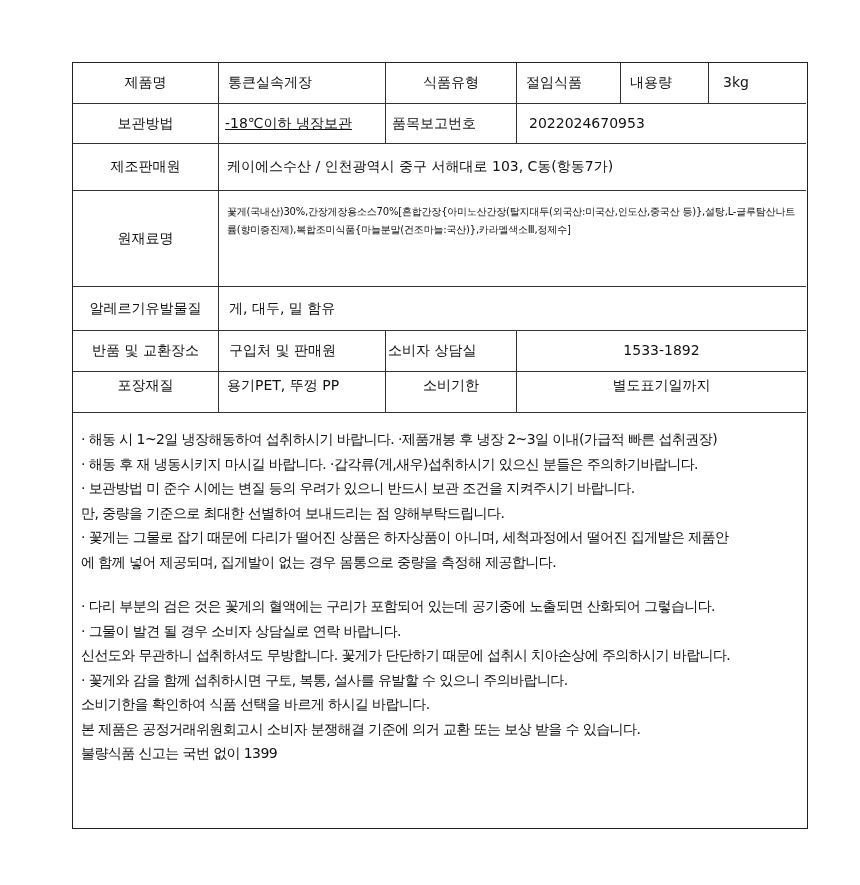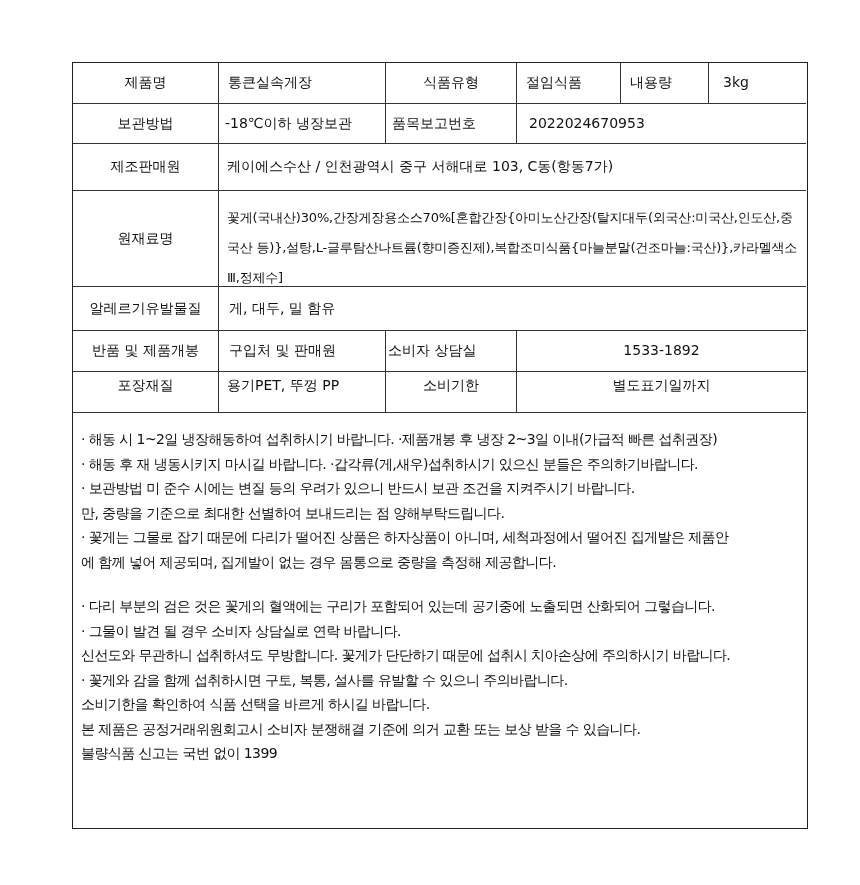--- a/index.html
+++ b/index.html
@@ -7,53 +7,53 @@
          font-family: "DejaVu Sans", sans-serif; color: #111; }
   .sheet { position: absolute; left: 72px; top: 62px; width: 736px; height: 767px;
            border: 1.5px solid #222; box-sizing: border-box; }
   .cell { position: absolute; box-sizing: border-box; border-right: 1.5px solid #333;
           border-bottom: 1.5px solid #333; display: flex; align-items: center;
           font-size: 14px; line-height: 1.25; }
   .c { justify-content: center; text-align: center; }
   .l { justify-content: flex-start; padding-left: 9px; }
   .nr { border-right: none; }
   .ingr { align-items: flex-start; padding-top: 12px; padding-left: 8px; padding-right: 2px;
-          font-size: 13px; line-height: 30px; letter-spacing: -0.2px; }
+          font-size: 10px; line-height: 18px; letter-spacing: -0.2px; }
   .notes { position: absolute; left: 0; top: 350px; width: 733px; padding: 14px 8px 0 8px;
            box-sizing: border-box; font-size: 14px; line-height: 24.5px; letter-spacing: -0.6px; }
   .notes p { margin: 0; }
   .notes .gap { margin-top: 20px; }
 </style>
 </head>
 <body>
 
 <div class="sheet">
 
   <div class="cell c" style="left:0;top:0;width:146px;height:41px;">제품명</div>
   <div class="cell l" style="left:146px;top:0;width:167px;height:41px;">통큰실속게장</div>
   <div class="cell c" style="left:313px;top:0;width:131px;height:41px;">식품유형</div>
   <div class="cell l" style="left:444px;top:0;width:104px;height:41px;">절임식품</div>
   <div class="cell l" style="left:548px;top:0;width:88px;height:41px;">내용량</div>
   <div class="cell l nr" style="left:636px;top:0;width:97px;height:41px;padding-left:14px;">3kg</div>
 
   <div class="cell c" style="left:0;top:41px;width:146px;height:40px;">보관방법</div>
-  <div class="cell l" style="left:146px;top:41px;width:167px;height:40px;padding-left:6px;">-18℃이하 냉장보관</div>
+  <div class="cell l" style="left:146px;top:41px;width:167px;height:40px;padding-left:6px;text-decoration:underline;">-18℃이하 냉장보관</div>
   <div class="cell l" style="left:313px;top:41px;width:131px;height:40px;padding-left:6px;">품목보고번호</div>
   <div class="cell l nr" style="left:444px;top:41px;width:289px;height:40px;padding-left:12px;">2022024670953</div>
 
   <div class="cell c" style="left:0;top:81px;width:146px;height:47px;">제조판매원</div>
   <div class="cell l nr" style="left:146px;top:81px;width:587px;height:47px;padding-left:8px;">케이에스수산 / 인천광역시 중구 서해대로 103, C동(항동7가)</div>
 
   <div class="cell c" style="left:0;top:128px;width:146px;height:96px;">원재료명</div>
   <div class="cell ingr nr" style="left:146px;top:128px;width:587px;height:96px;">꽃게(국내산)30%,간장게장용소스70%[혼합간장{아미노산간장(탈지대두(외국산:미국산,인도산,중국산 등)},설탕,L-글루탐산나트륨(향미증진제),복합조미식품{마늘분말(건조마늘:국산)},카라멜색소Ⅲ,정제수]</div>
 
   <div class="cell c" style="left:0;top:224px;width:146px;height:44px;">알레르기유발물질</div>
   <div class="cell l nr" style="left:146px;top:224px;width:587px;height:44px;padding-left:10px;">게, 대두, 밀 함유</div>
 
-  <div class="cell c" style="left:0;top:268px;width:146px;height:41px;">반품 및 제품개봉</div>
+  <div class="cell c" style="left:0;top:268px;width:146px;height:41px;">반품 및 교환장소</div>
   <div class="cell l" style="left:146px;top:268px;width:167px;height:41px;padding-left:10px;">구입처 및 판매원</div>
   <div class="cell l" style="left:313px;top:268px;width:131px;height:41px;padding-left:2px;">소비자 상담실</div>
   <div class="cell c nr" style="left:444px;top:268px;width:289px;height:41px;">1533-1892</div>
 
   <div class="cell c" style="left:0;top:309px;width:146px;height:41px;align-items:flex-start;padding-top:5px;">포장재질</div>
   <div class="cell l" style="left:146px;top:309px;width:167px;height:41px;align-items:flex-start;padding-top:5px;padding-left:8px;">용기PET, 뚜껑 PP</div>
   <div class="cell c" style="left:313px;top:309px;width:131px;height:41px;align-items:flex-start;padding-top:5px;">소비기한</div>
   <div class="cell c nr" style="left:444px;top:309px;width:289px;height:41px;align-items:flex-start;padding-top:5px;">별도표기일까지</div>
 
   <div class="notes">

